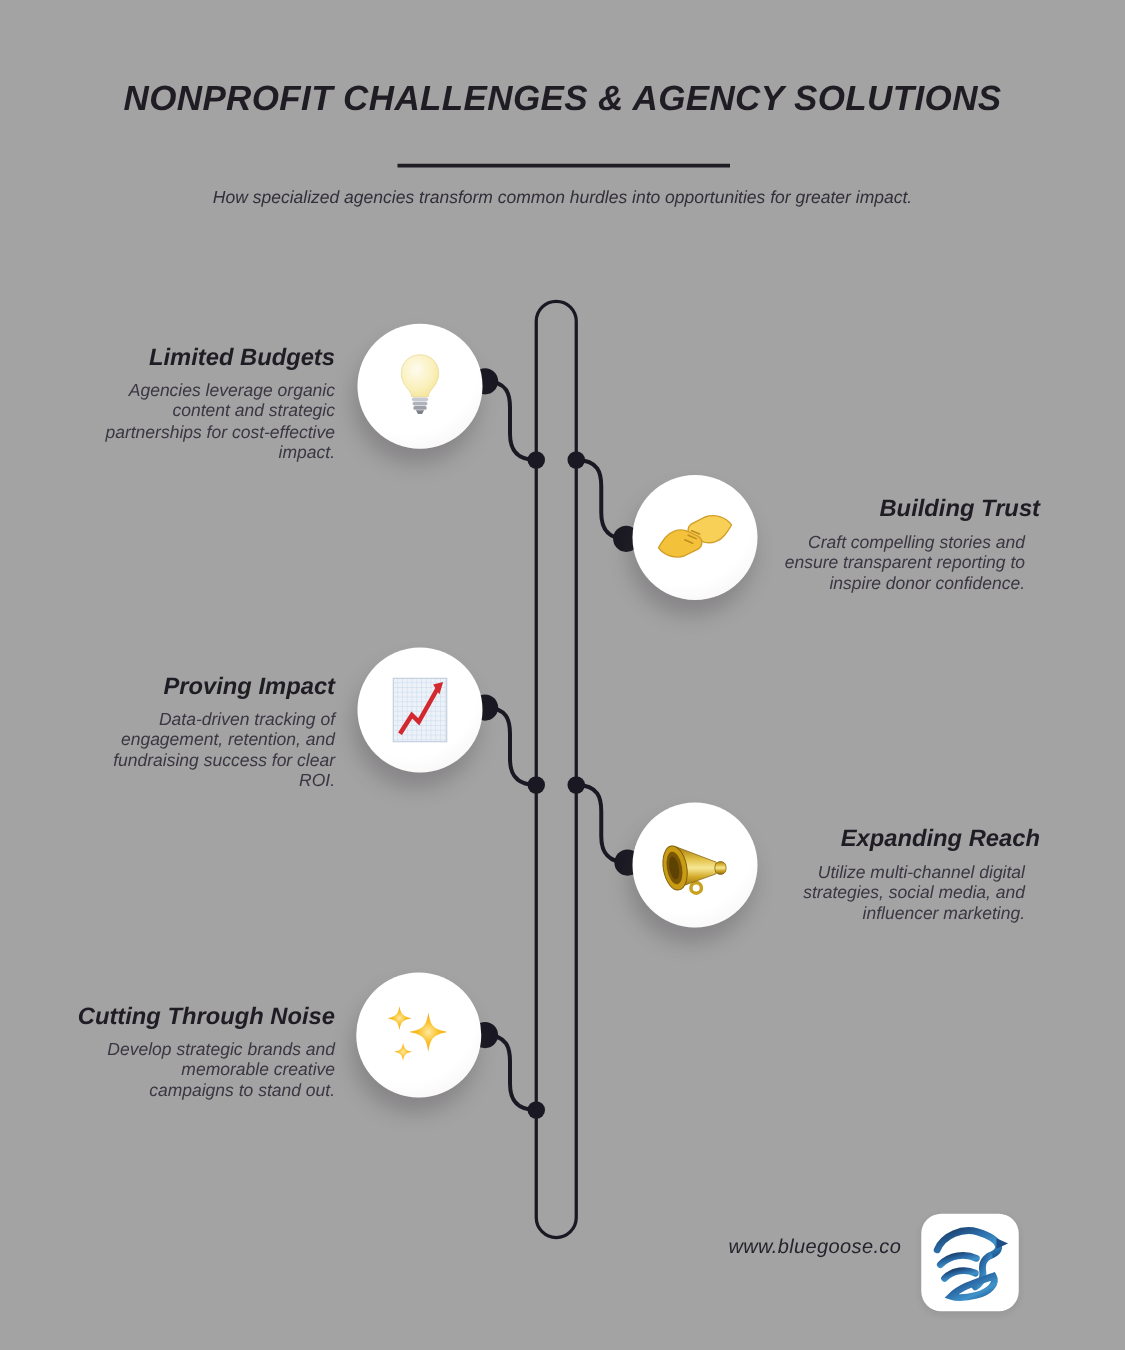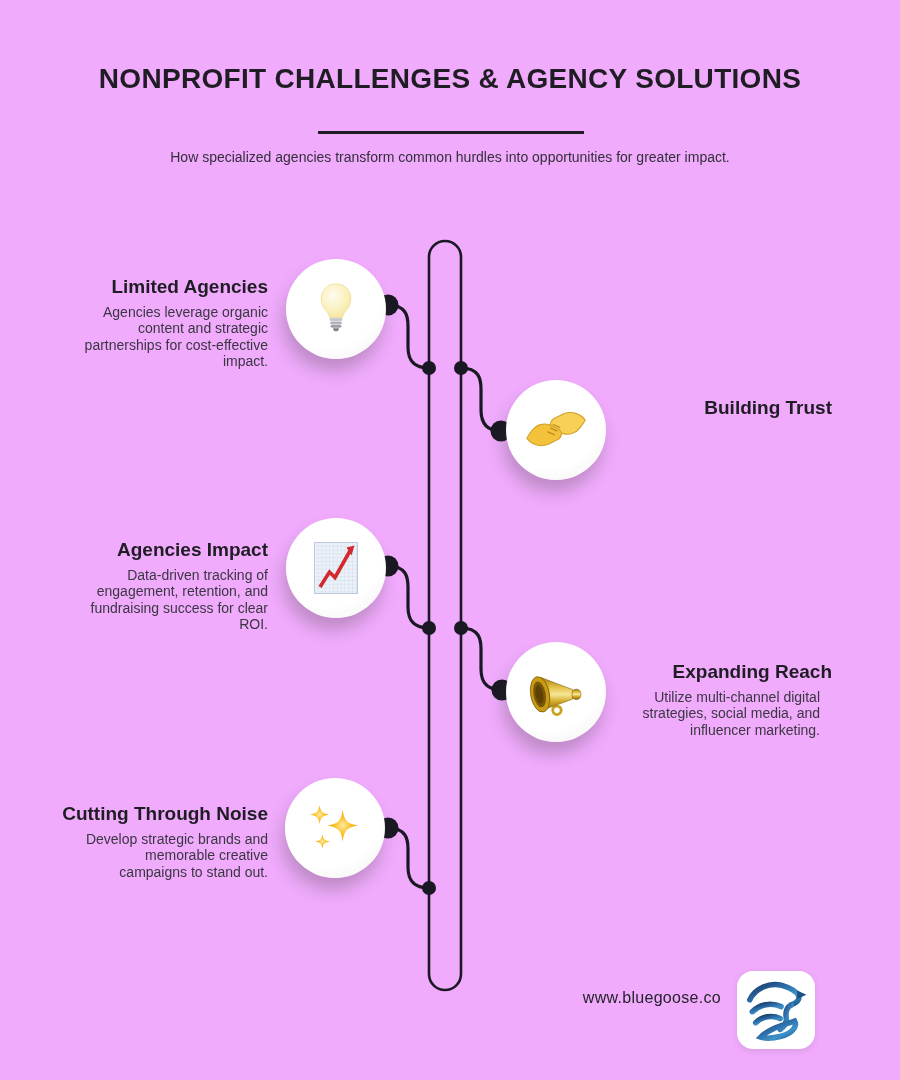--- a/index.html
+++ b/index.html
@@ -1,18 +1,18 @@
 <!DOCTYPE html>
 <html><head>
 <meta charset="utf-8">
 <style>
   html,body{margin:0;padding:0;}
   body{width:900px;height:1080px;overflow:hidden;
        font-family:"Liberation Sans","DejaVu Sans",sans-serif;}
-  .canvas{position:relative;width:900px;height:1080px;background:#f0abfc;}
+  .canvas{position:relative;width:900px;height:1080px;background:#a3a3a3;font-style:italic;}
 
   
   .title{position:absolute;top:62px;left:0;width:900px;text-align:center;
          font-size:28px;font-weight:800;letter-spacing:.3px;color:#1f1c24;
          line-height:1.2;margin:0;}
   .divider{position:absolute;top:131px;left:318px;width:266px;height:2.5px;background:#1f1c24;}
   .subtitle{position:absolute;top:147px;left:105px;width:690px;text-align:center;
             font-size:14px;line-height:1.5;color:#332f3a;margin:0;}
 
   
@@ -146,30 +146,31 @@
           <stop offset="1" stop-color="#f59708"></stop>
         </radialGradient>
       </defs>
       <path d="M37,8 C38.6,19.5 41.5,22.4 53,24.5 C41.5,26.6 38.6,29.5 37,41 C35.4,29.5 32.5,26.6 21,24.5 C32.5,22.4 35.4,19.5 37,8 Z" fill="url(#sparkG)"></path>
       <path d="M13,3 C14,9.8 15.8,11.6 23,13 C15.8,14.4 14,16.2 13,23 C12,16.2 10.2,14.4 3,13 C10.2,11.6 12,9.8 13,3 Z" fill="url(#sparkG)"></path>
       <path d="M16,33.5 C16.8,38.6 18.2,40 23.5,41 C18.2,42 16.8,43.4 16,48.5 C15.2,43.4 13.8,42 8.5,41 C13.8,40 15.2,38.6 16,33.5 Z" fill="url(#sparkG)"></path>
     </svg>
   </div>
 
   <div class="tl-item side-left t1">
-    <h3>Limited Agencies</h3>
+    <h3>Limited Budgets</h3>
     <p>Agencies leverage organic content and strategic partnerships for cost-effective impact.</p>
   </div>
 
   <div class="tl-item side-right t2">
     <h3>Building Trust</h3>
+    <p>Craft compelling stories and ensure transparent reporting to inspire donor confidence.</p>
   </div>
 
   <div class="tl-item side-left t3">
-    <h3>Agencies Impact</h3>
+    <h3>Proving Impact</h3>
     <p>Data-driven tracking of engagement, retention, and fundraising success for clear ROI.</p>
   </div>
 
   <div class="tl-item side-right t4">
     <h3>Expanding Reach</h3>
     <p>Utilize multi-channel digital strategies, social media, and influencer marketing.</p>
   </div>
 
   <div class="tl-item side-left t5">
     <h3>Cutting Through Noise</h3>

